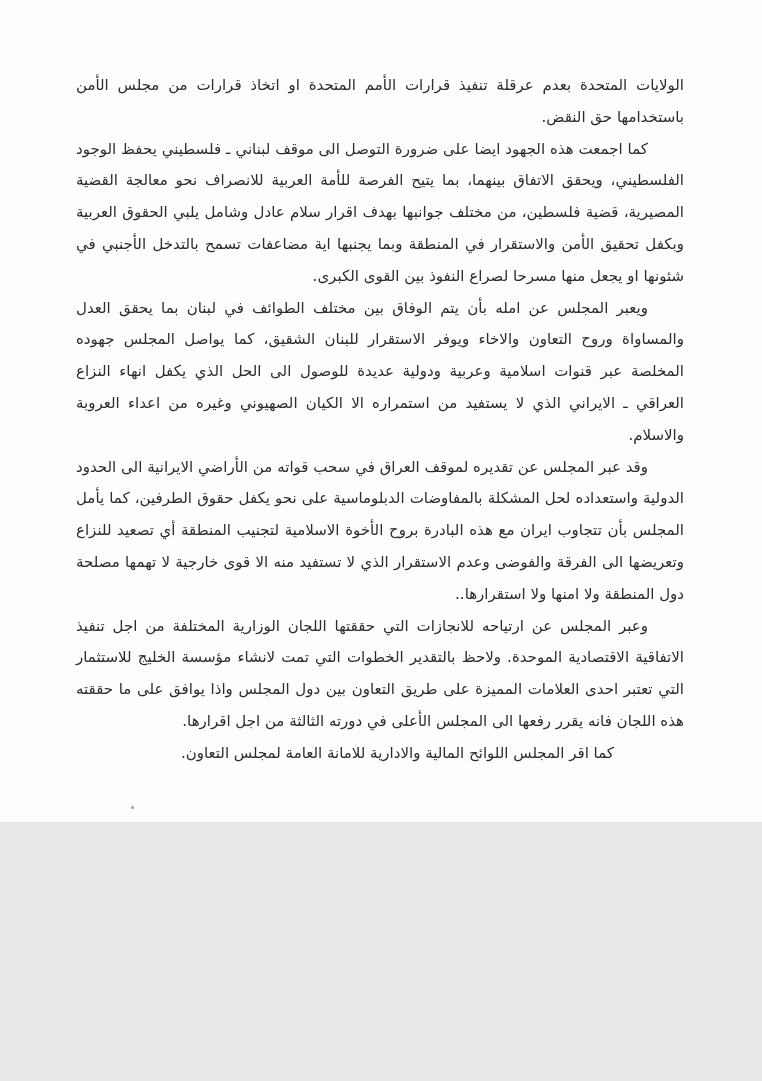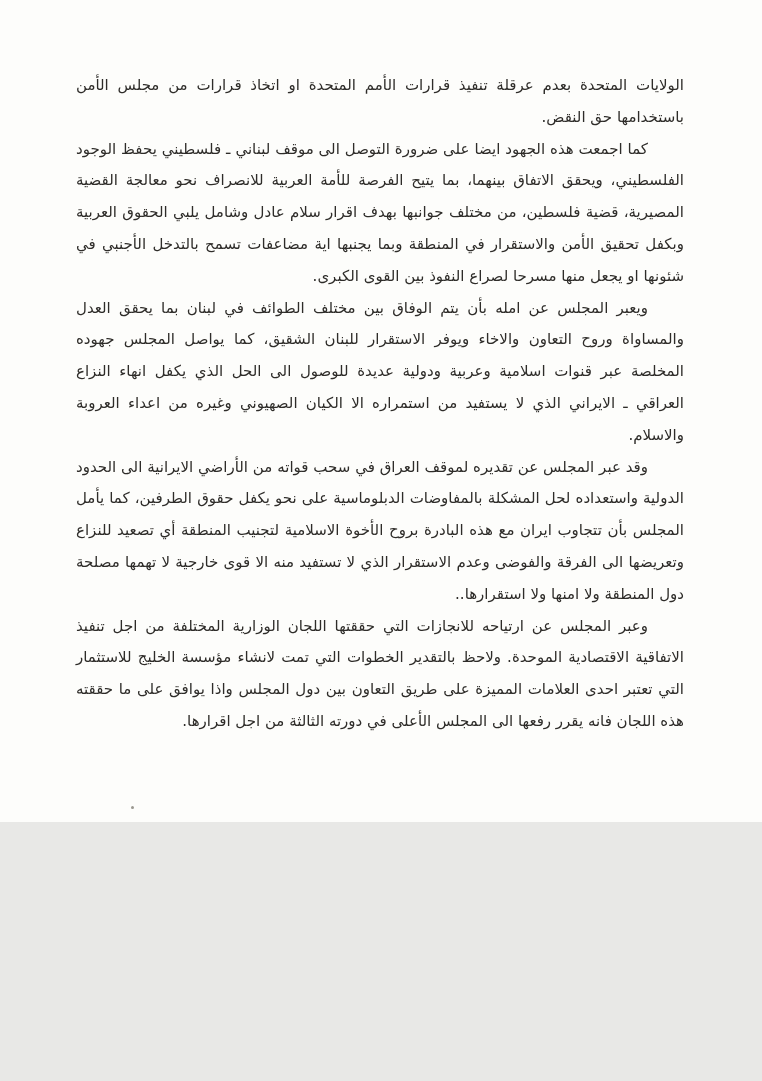--- a/index.html
+++ b/index.html
@@ -64,19 +64,20 @@
 <body>
 
 <div class="page">
 
   <div class="text-block">
     <p>الولايات المتحدة بعدم عرقلة تنفيذ قرارات الأمم المتحدة او اتخاذ قرارات من مجلس الأمن باستخدامها حق النقض.</p>
     <p class="indent">كما اجمعت هذه الجهود ايضا على ضرورة التوصل الى موقف لبناني ـ فلسطيني يحفظ الوجود الفلسطيني، ويحقق الاتفاق بينهما، بما يتيح الفرصة للأمة العربية للانصراف نحو معالجة القضية المصيرية، قضية فلسطين، من مختلف جوانبها بهدف اقرار سلام عادل وشامل يلبي الحقوق العربية وبكفل تحقيق الأمن والاستقرار في المنطقة وبما يجنبها اية مضاعفات تسمح بالتدخل الأجنبي في شئونها او يجعل منها مسرحا لصراع النفوذ بين القوى الكبرى.</p>
     <p class="indent">ويعبر المجلس عن امله بأن يتم الوفاق بين مختلف الطوائف في لبنان بما يحقق العدل والمساواة وروح التعاون والاخاء ويوفر الاستقرار للبنان الشقيق، كما يواصل المجلس جهوده المخلصة عبر قنوات اسلامية وعربية ودولية عديدة للوصول الى الحل الذي يكفل انهاء النزاع العراقي ـ الايراني الذي لا يستفيد من استمراره الا الكيان الصهيوني وغيره من اعداء العروبة والاسلام.</p>
     <p class="indent">وقد عبر المجلس عن تقديره لموقف العراق في سحب قواته من الأراضي الايرانية الى الحدود الدولية واستعداده لحل المشكلة بالمفاوضات الدبلوماسية على نحو يكفل حقوق الطرفين، كما يأمل المجلس بأن تتجاوب ايران مع هذه البادرة بروح الأخوة الاسلامية لتجنيب المنطقة أي تصعيد للنزاع وتعريضها الى الفرقة والفوضى وعدم الاستقرار الذي لا تستفيد منه الا قوى خارجية لا تهمها مصلحة دول المنطقة ولا امنها ولا استقرارها..</p>
     <p class="indent">وعبر المجلس عن ارتياحه للانجازات التي حققتها اللجان الوزارية المختلفة من اجل تنفيذ الاتفاقية الاقتصادية الموحدة. ولاحظ بالتقدير الخطوات التي تمت لانشاء مؤسسة الخليج للاستثمار التي تعتبر احدى العلامات المميزة على طريق التعاون بين دول المجلس واذا يوافق على ما حققته هذه اللجان فانه يقرر رفعها الى المجلس الأعلى في دورته الثالثة من اجل اقرارها.</p>
+    <p class="deep-indent">كما اقر المجلس اللوائح المالية والادارية للامانة العامة لمجلس التعاون.</p>
   </div>
 
   <div class="speck"></div>
 
   <div class="page-number">٣</div>
 
 </div>
 
 </body></html>

